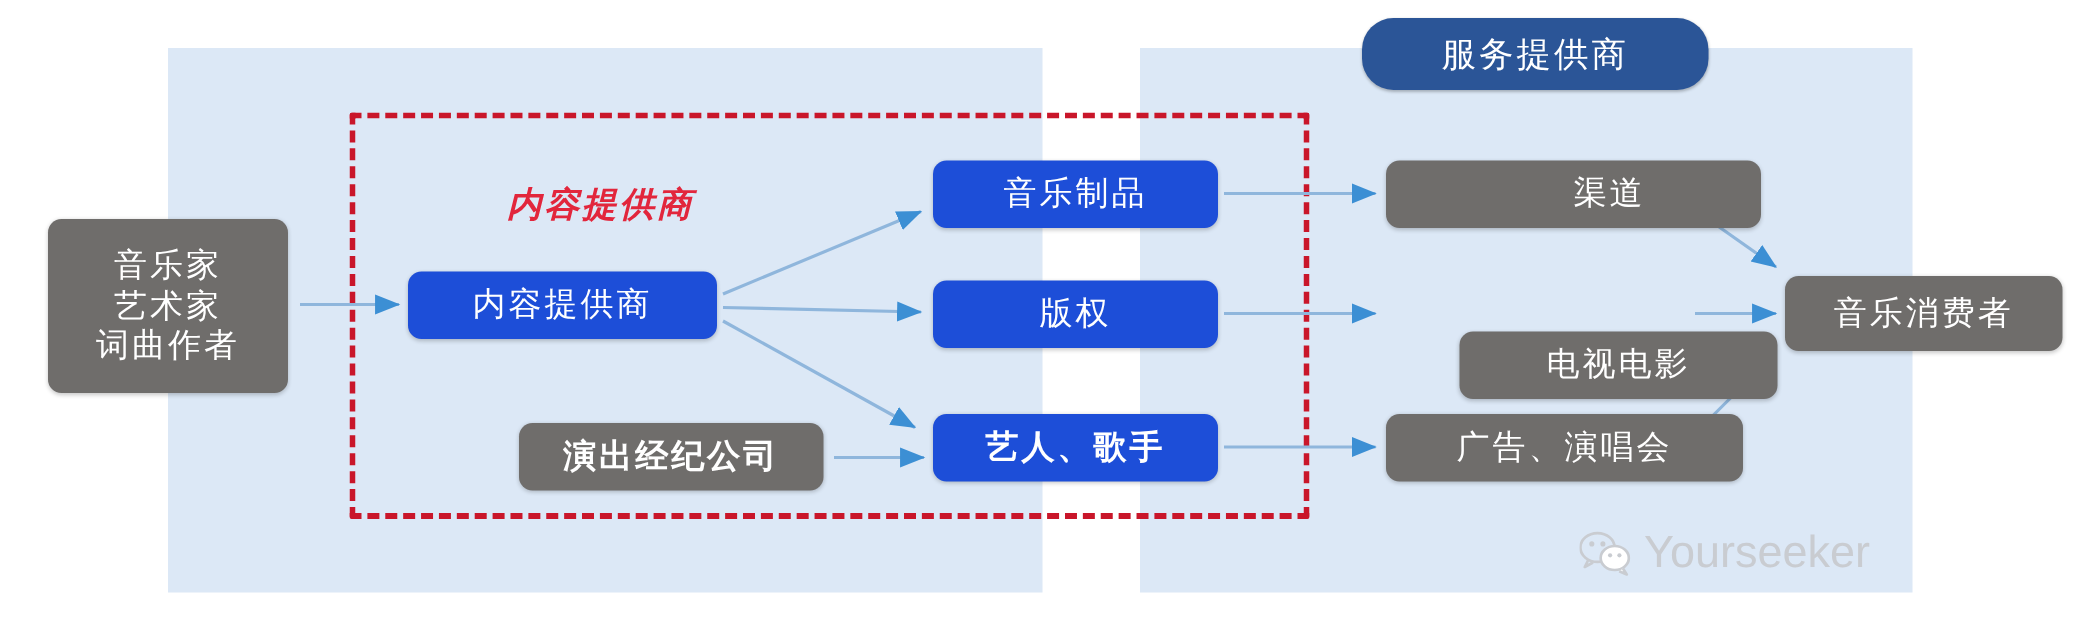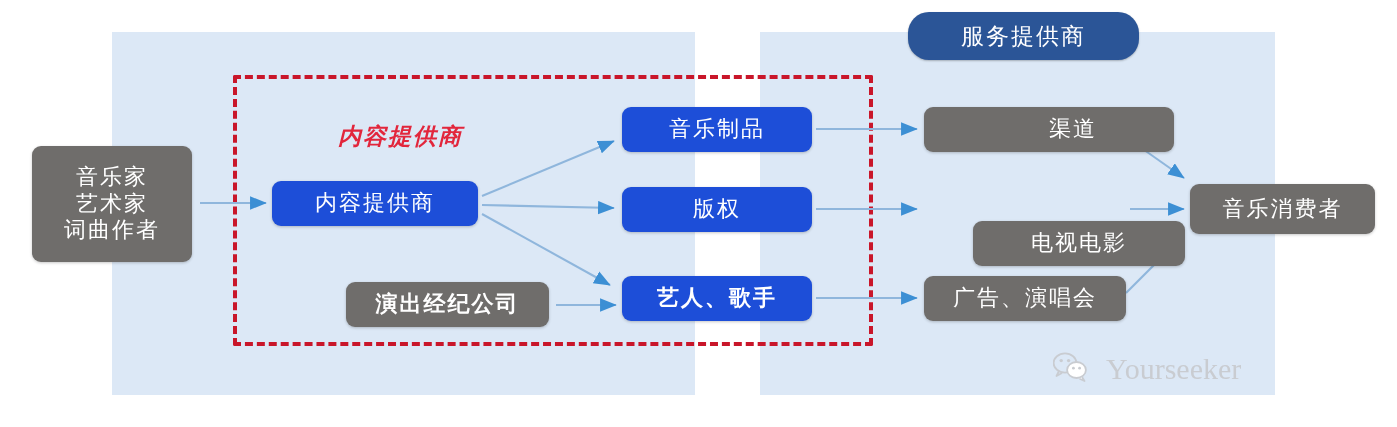--- a/index.html
+++ b/index.html
@@ -61,24 +61,25 @@
     color: #e2263c;
     font-size: 23px;
     font-weight: bold;
     font-style: italic;
     letter-spacing: 2px;
     white-space: nowrap;
   }
   .wm {
     position: absolute;
     display: flex;
-    gap: 19px;
+    align-items: center;
+    gap: 9px;
     color: #c9ccd1;
     font-size: 30px;
-    font-family: Liberation Serif, serif;
+    font-family: Liberation Sans, sans-serif;
     white-space: nowrap;
   }
   .wm svg { display: block; }
   svg.arrows {
     position: absolute;
     left: 0; top: 0;
     width: 1397px;
     height: 427px;
     pointer-events: none;
   }
@@ -147,21 +148,21 @@
   </div>
 
   <div class="node gray" style="left:924px; top:107px; width:202px; height:45px;padding-left:48px;">
     <span>渠道</span>
   </div>
 
   <div class="node gray" style="left:973px; top:187px; width:212px; height:45px;margin-top:34px;">
     <span>电视电影</span>
   </div>
 
-  <div class="node gray" style="left:924px; top:276px; width:202px; height:45px;text-align:center;">
+  <div class="node gray" style="left:924px; top:276px; width:238px; height:45px;text-align:center;">
     <span>广告、演唱会</span>
   </div>
 
   <div class="node gray" style="left:1190px; top:184px; width:185px; height:50px;">
     <span>音乐消费者</span>
   </div>
 
   <div class="wm" style="left:1053px; top:352px;">
     <span>
       <svg width="34" height="30" viewBox="0 0 34 30" aria-hidden="true">

